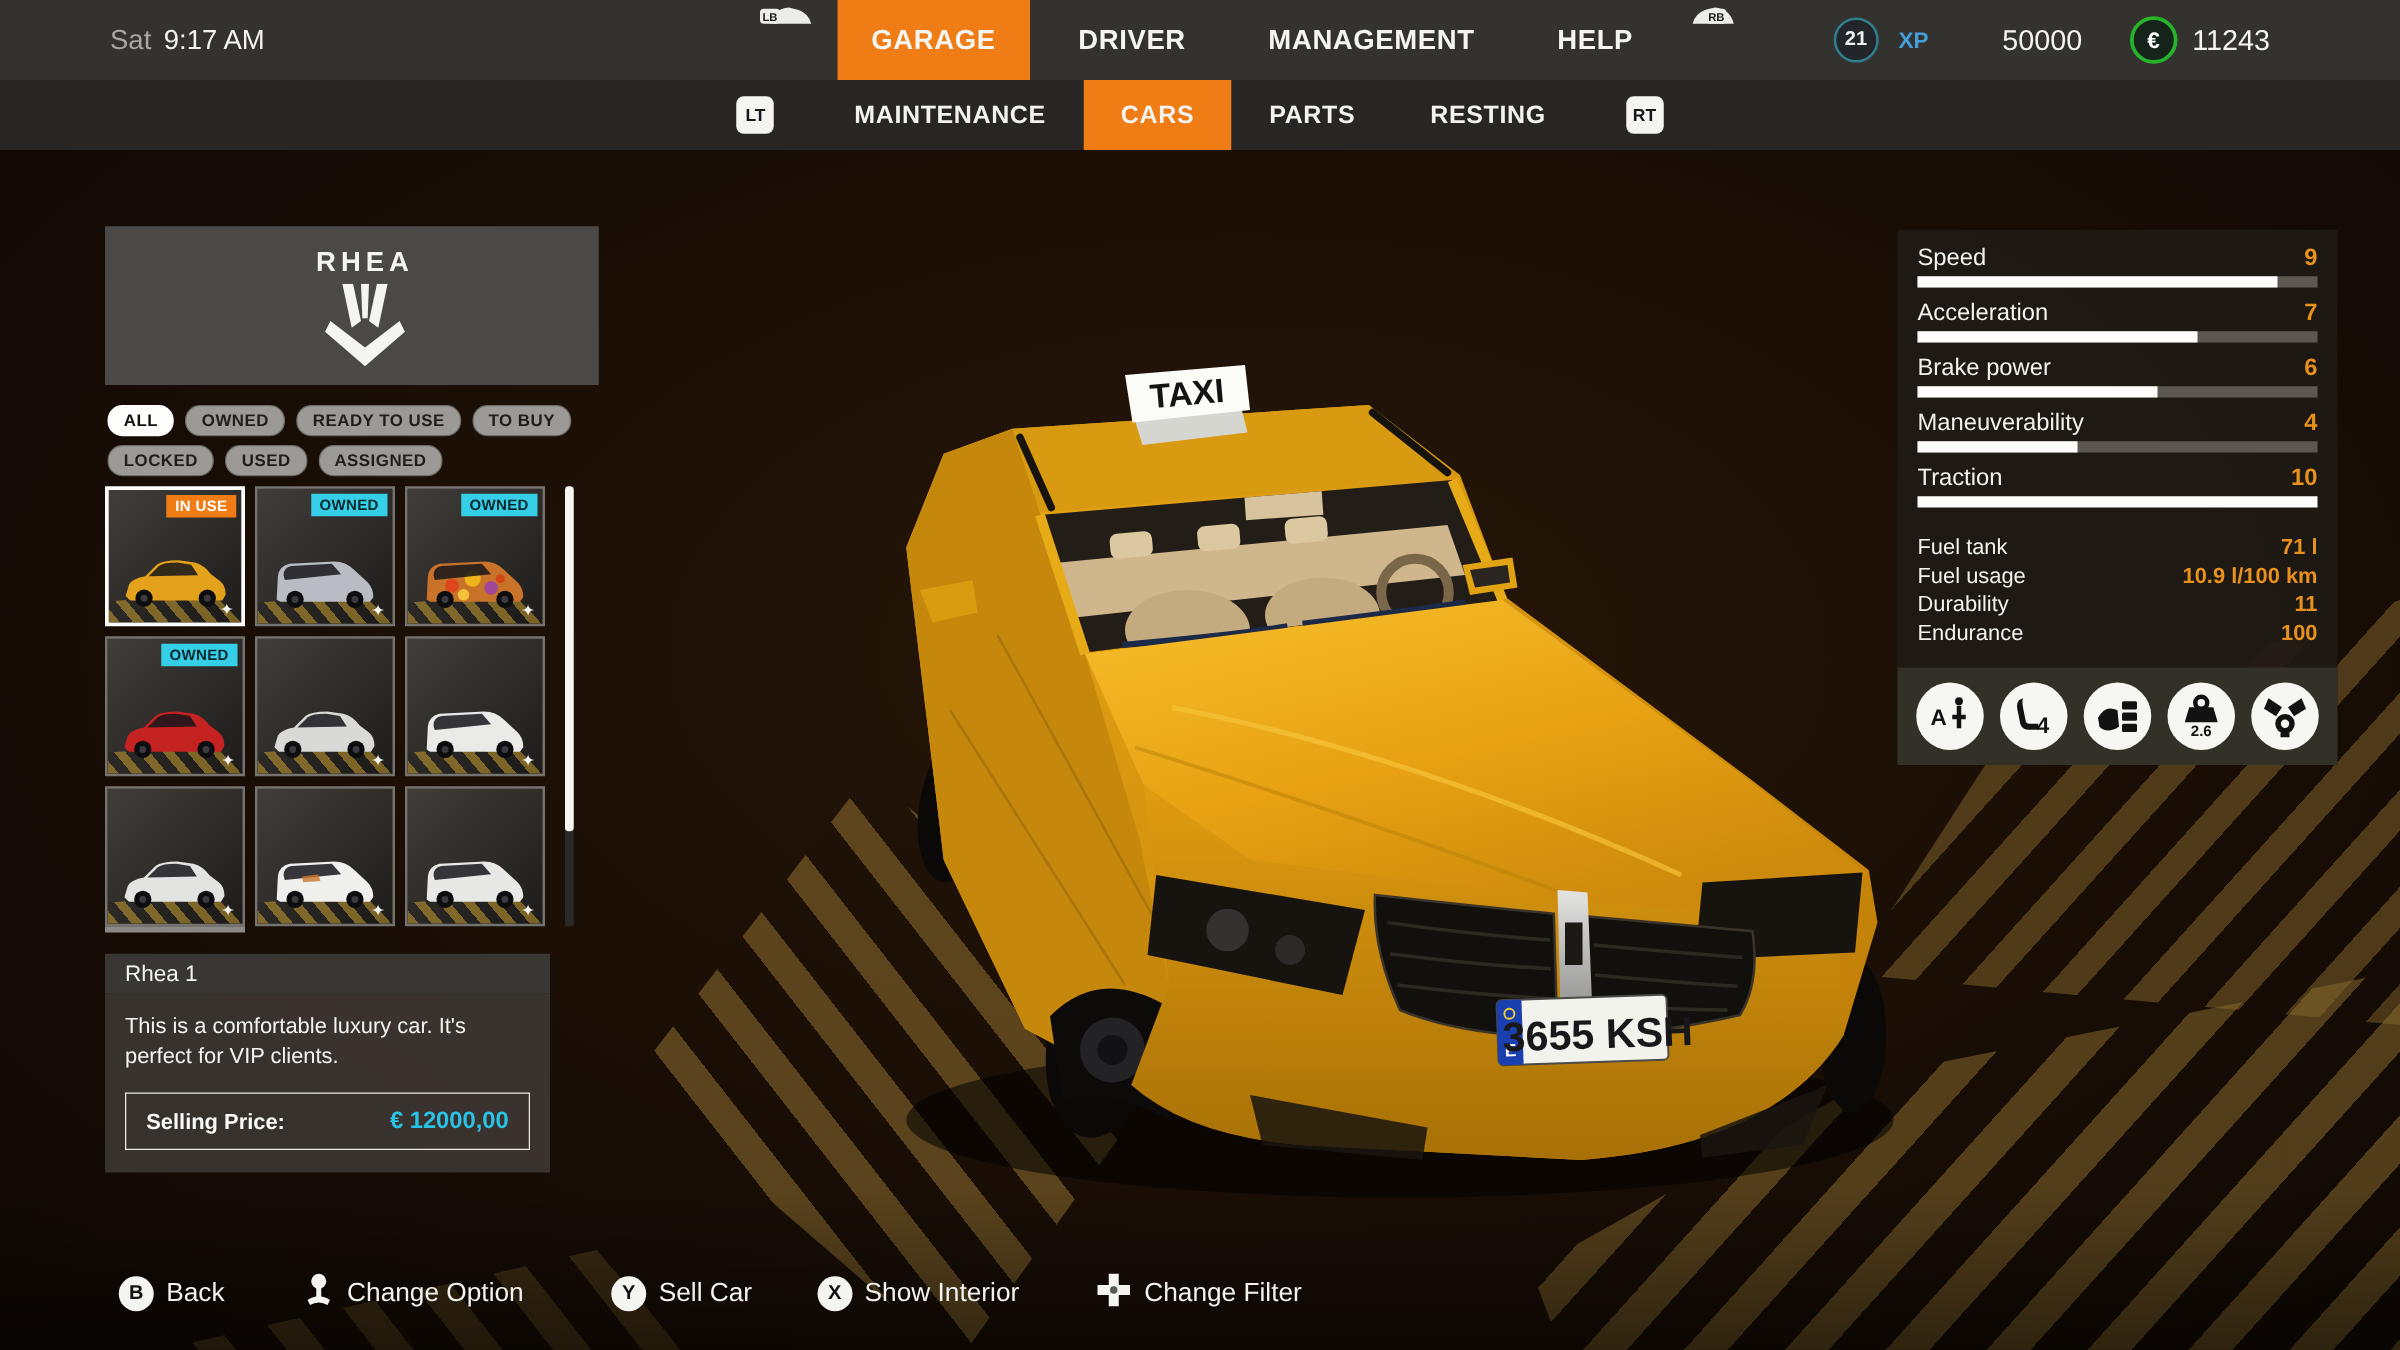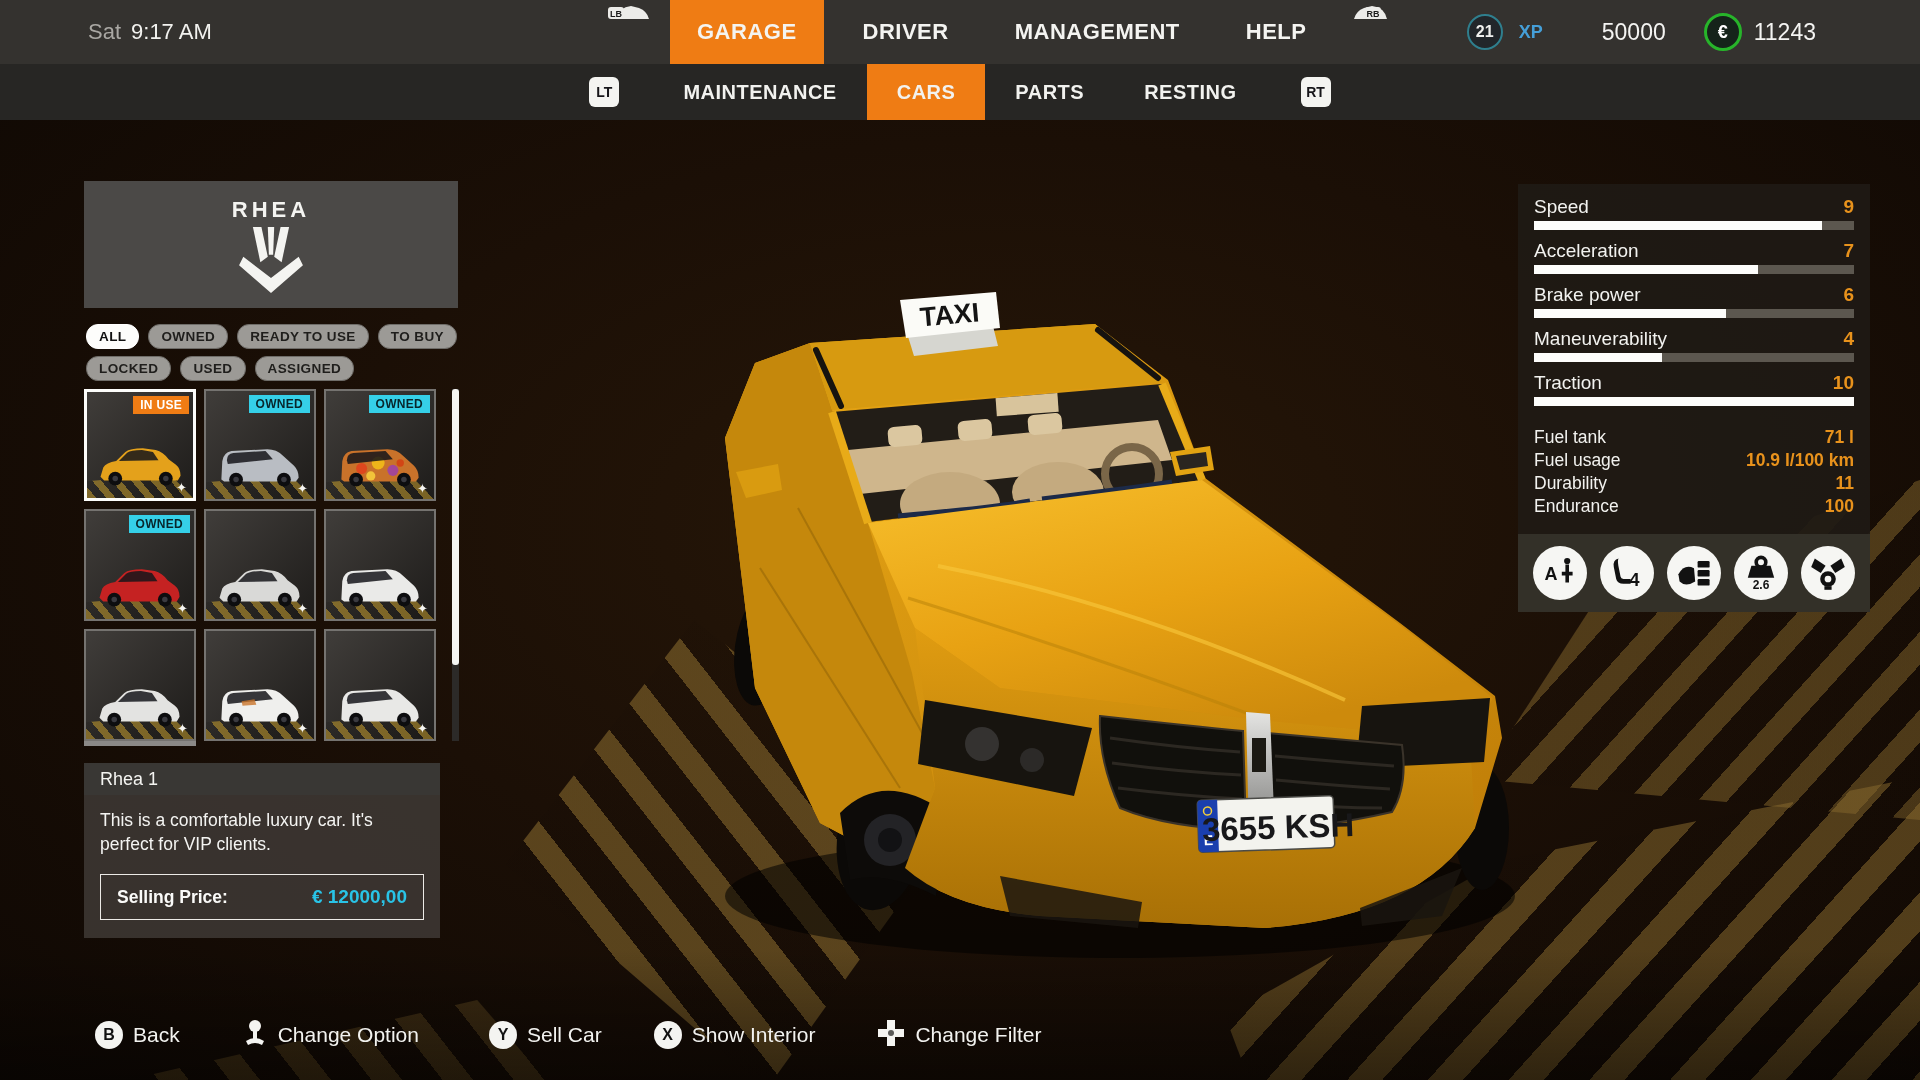--- a/index.html
+++ b/index.html
@@ -33,21 +33,21 @@
     background:radial-gradient(ellipse 1500px 850px at 52% 42%,#271708 0%,#1b0f06 45%,#0d0703 100%);}
   .stripes{position:absolute;background:repeating-linear-gradient(52deg,rgba(133,103,44,.6) 0 24px,rgba(18,10,4,.08) 24px 56px);}
   .str-left{left:505px;top:500px;width:450px;height:470px;clip-path:polygon(42% 0,100% 44%,58% 100%,0 52%);}
   .str-right-top{left:1480px;top:360px;width:440px;height:340px;clip-path:polygon(28% 32%,100% 0,100% 100%,0 88%);background:repeating-linear-gradient(-48deg,rgba(133,103,44,.5) 0 22px,rgba(18,10,4,.08) 22px 52px);}
   .str-right-bot{left:1225px;top:620px;width:695px;height:460px;clip-path:polygon(40% 26%,100% 8%,100% 100%,10% 100%,0 60%);background:repeating-linear-gradient(-48deg,rgba(133,103,44,.55) 0 26px,rgba(18,10,4,.08) 26px 60px);}
   .str-bot-left{left:110px;top:880px;width:540px;height:200px;clip-path:polygon(0 42%,68% 0,100% 100%,0 100%);opacity:.55;}
   .floorshade{position:absolute;left:0;top:830px;width:1920px;height:250px;background:linear-gradient(rgba(0,0,0,0),rgba(0,0,0,.75) 92%);}
 
   
   .brandbox{position:absolute;left:84px;top:181px;width:374px;height:127px;background:#4b4947;z-index:20;
-    display:flex;flex-direction:column;align-items:center;justify-content:center;}
+    display:flex;flex-direction:column;align-items:center;justify-content:center;padding-left:21px;}
   .brandname{font-size:22px;font-weight:700;letter-spacing:4px;color:#f4f4f1;margin-bottom:4px;}
   .chips{position:absolute;left:86px;top:324px;width:382px;display:flex;flex-wrap:wrap;gap:7px 9px;z-index:20;}
   .chip{background:#9c9a96;color:#1f1e1c;font-size:13.5px;font-weight:700;letter-spacing:.4px;padding:4px 12px;border-radius:12px;border:1px solid #6e6c68;cursor:default;}
   .chip.active{background:#fdfdfb;color:#111;border-color:#fff;}
 
   
   .grid{position:absolute;left:84px;top:389px;width:352px;display:grid;grid-template-columns:repeat(3,112px);grid-auto-rows:112px;gap:8px;z-index:20;}
   .cell{position:relative;border:2px solid #757370;background:linear-gradient(135deg,#403d3a,#1e1c1a);box-sizing:border-box;overflow:hidden;cursor:default;}
   .cell.sel{border:3px solid #fdfdfb;}
   .cell-stripes{position:absolute;left:0;right:0;bottom:0;height:24px;background:repeating-linear-gradient(50deg,rgba(196,156,44,.55) 0 7px,rgba(10,8,5,.12) 7px 15px);clip-path:polygon(0 30%,78% 0,100% 100%,0 100%);}

